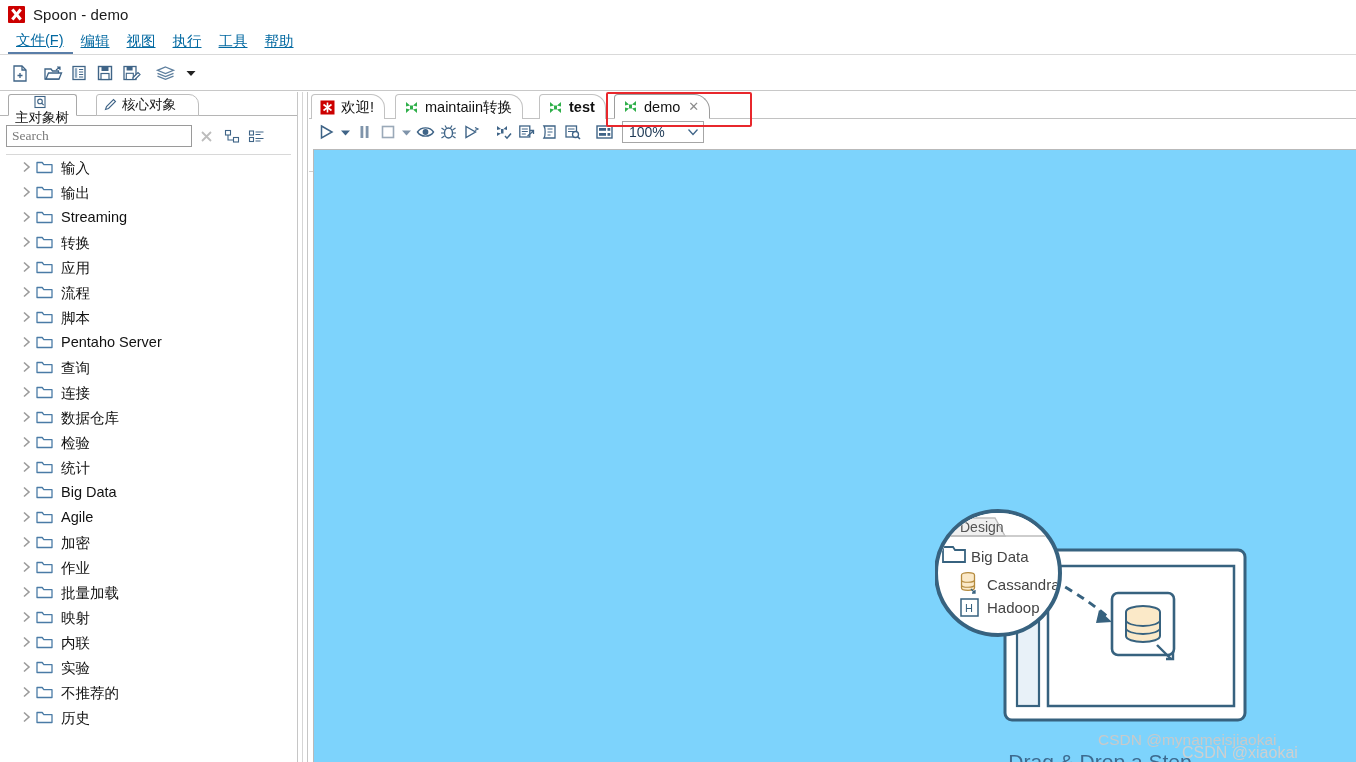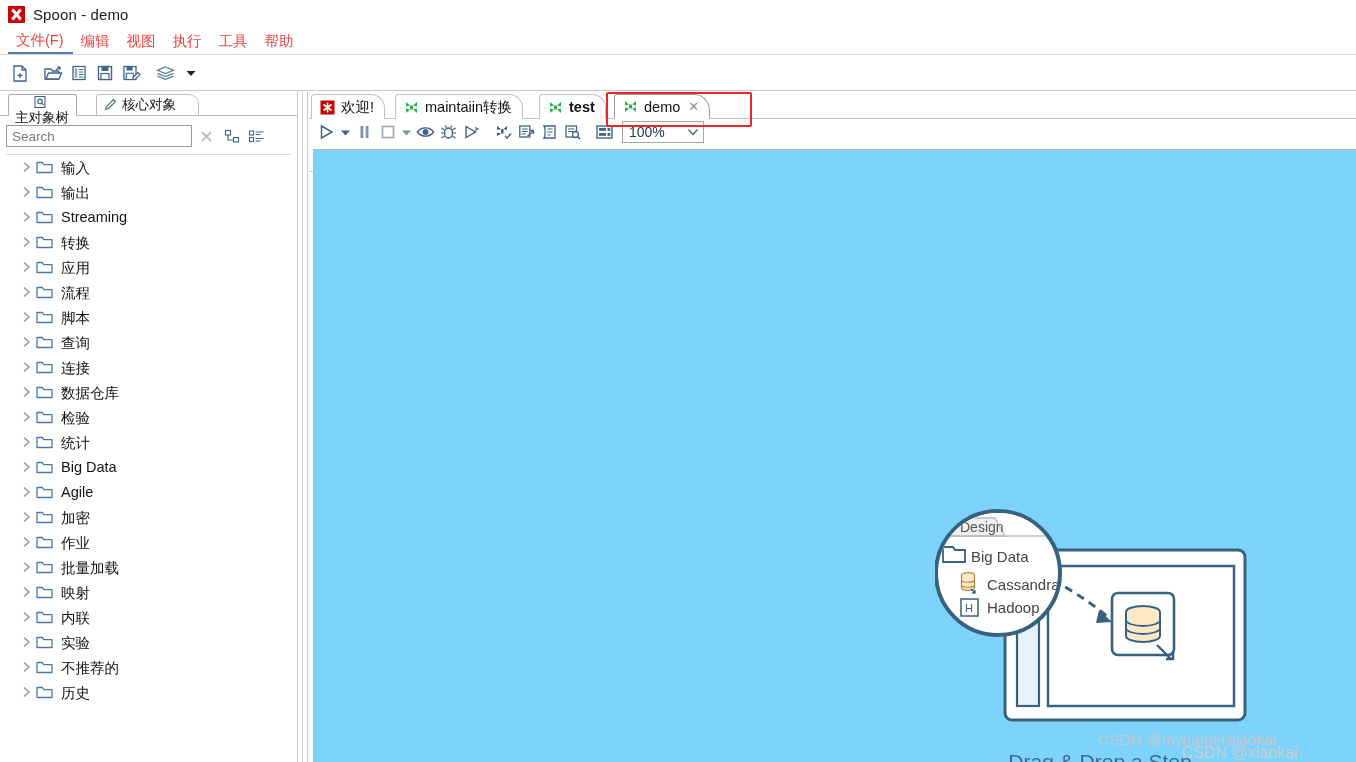--- a/index.html
+++ b/index.html
@@ -58,24 +58,25 @@
     position: absolute; left: 0; top: 29px;
     width: 1356px; height: 26px;
     background: #ffffff;
     display: flex; align-items: center;
     padding-left: 8px;
     box-sizing: border-box;
     border-bottom: 1px solid #d9d9d9;
   }
   .menu-item {
     font-size: 14.5px;
-    color: #ef4444;
+    color: #0369a1;
     padding: 2px 9px 2px 8px;
     cursor: default;
     white-space: nowrap;
+    text-decoration: underline;
   }
   .menu-item:first-child {
     border-bottom: 2px solid #5a7ea8;
   }
 
   
   .maintoolbar {
     position: absolute; left: 0; top: 56px;
     width: 1356px; height: 35px;
     background: #ffffff;
@@ -145,21 +146,21 @@
     background: #ffffff;
   }
   .search-input {
     width: 186px; height: 22px;
     border: 1px solid #9a9a9a;
     background: #ffffff;
     font-size: 13.5px;
     color: #3c3c3c;
     padding: 0 5px;
     box-sizing: border-box;
-    font-family: Liberation Sans, sans-serif;
+    font-family: Liberation Serif, serif;
     outline: none;
     border-radius: 0;
   }
   .search-input::placeholder { color: #7a7a7a; opacity: 1; }
   .search-clear {
     width: 28px; height: 22px;
     display: flex; align-items: center; justify-content: center;
     color: #b8b8b8; font-size: 18px; line-height: 1;
     cursor: default;
   }
@@ -579,20 +580,33 @@
           <span class="tree-arrow">
             <svg width="9" height="12" viewBox="0 0 9 12">
               <path d="M2 1.5 L7 6 L2 10.5" fill="none" stroke="#9b9b9b" stroke-width="1.6"></path>
             </svg>
           </span>
           <span class="tree-folder">
             <svg width="17" height="14" viewBox="0 0 17 14">
               <path d="M1 12.5 V2.5 h5.2 l1.6 2.2 h8.2 V12.5 z" fill="#ffffff" stroke="#4a7ba6" stroke-width="1.3" stroke-linejoin="round"></path>
             </svg>
           </span>
+          <span class="tree-label">Pentaho Server</span>
+        </div>
+        <div class="tree-row">
+          <span class="tree-arrow">
+            <svg width="9" height="12" viewBox="0 0 9 12">
+              <path d="M2 1.5 L7 6 L2 10.5" fill="none" stroke="#9b9b9b" stroke-width="1.6"></path>
+            </svg>
+          </span>
+          <span class="tree-folder">
+            <svg width="17" height="14" viewBox="0 0 17 14">
+              <path d="M1 12.5 V2.5 h5.2 l1.6 2.2 h8.2 V12.5 z" fill="#ffffff" stroke="#4a7ba6" stroke-width="1.3" stroke-linejoin="round"></path>
+            </svg>
+          </span>
           <span class="tree-label">查询</span>
         </div>
         <div class="tree-row">
           <span class="tree-arrow">
             <svg width="9" height="12" viewBox="0 0 9 12">
               <path d="M2 1.5 L7 6 L2 10.5" fill="none" stroke="#9b9b9b" stroke-width="1.6"></path>
             </svg>
           </span>
           <span class="tree-folder">
             <svg width="17" height="14" viewBox="0 0 17 14">

